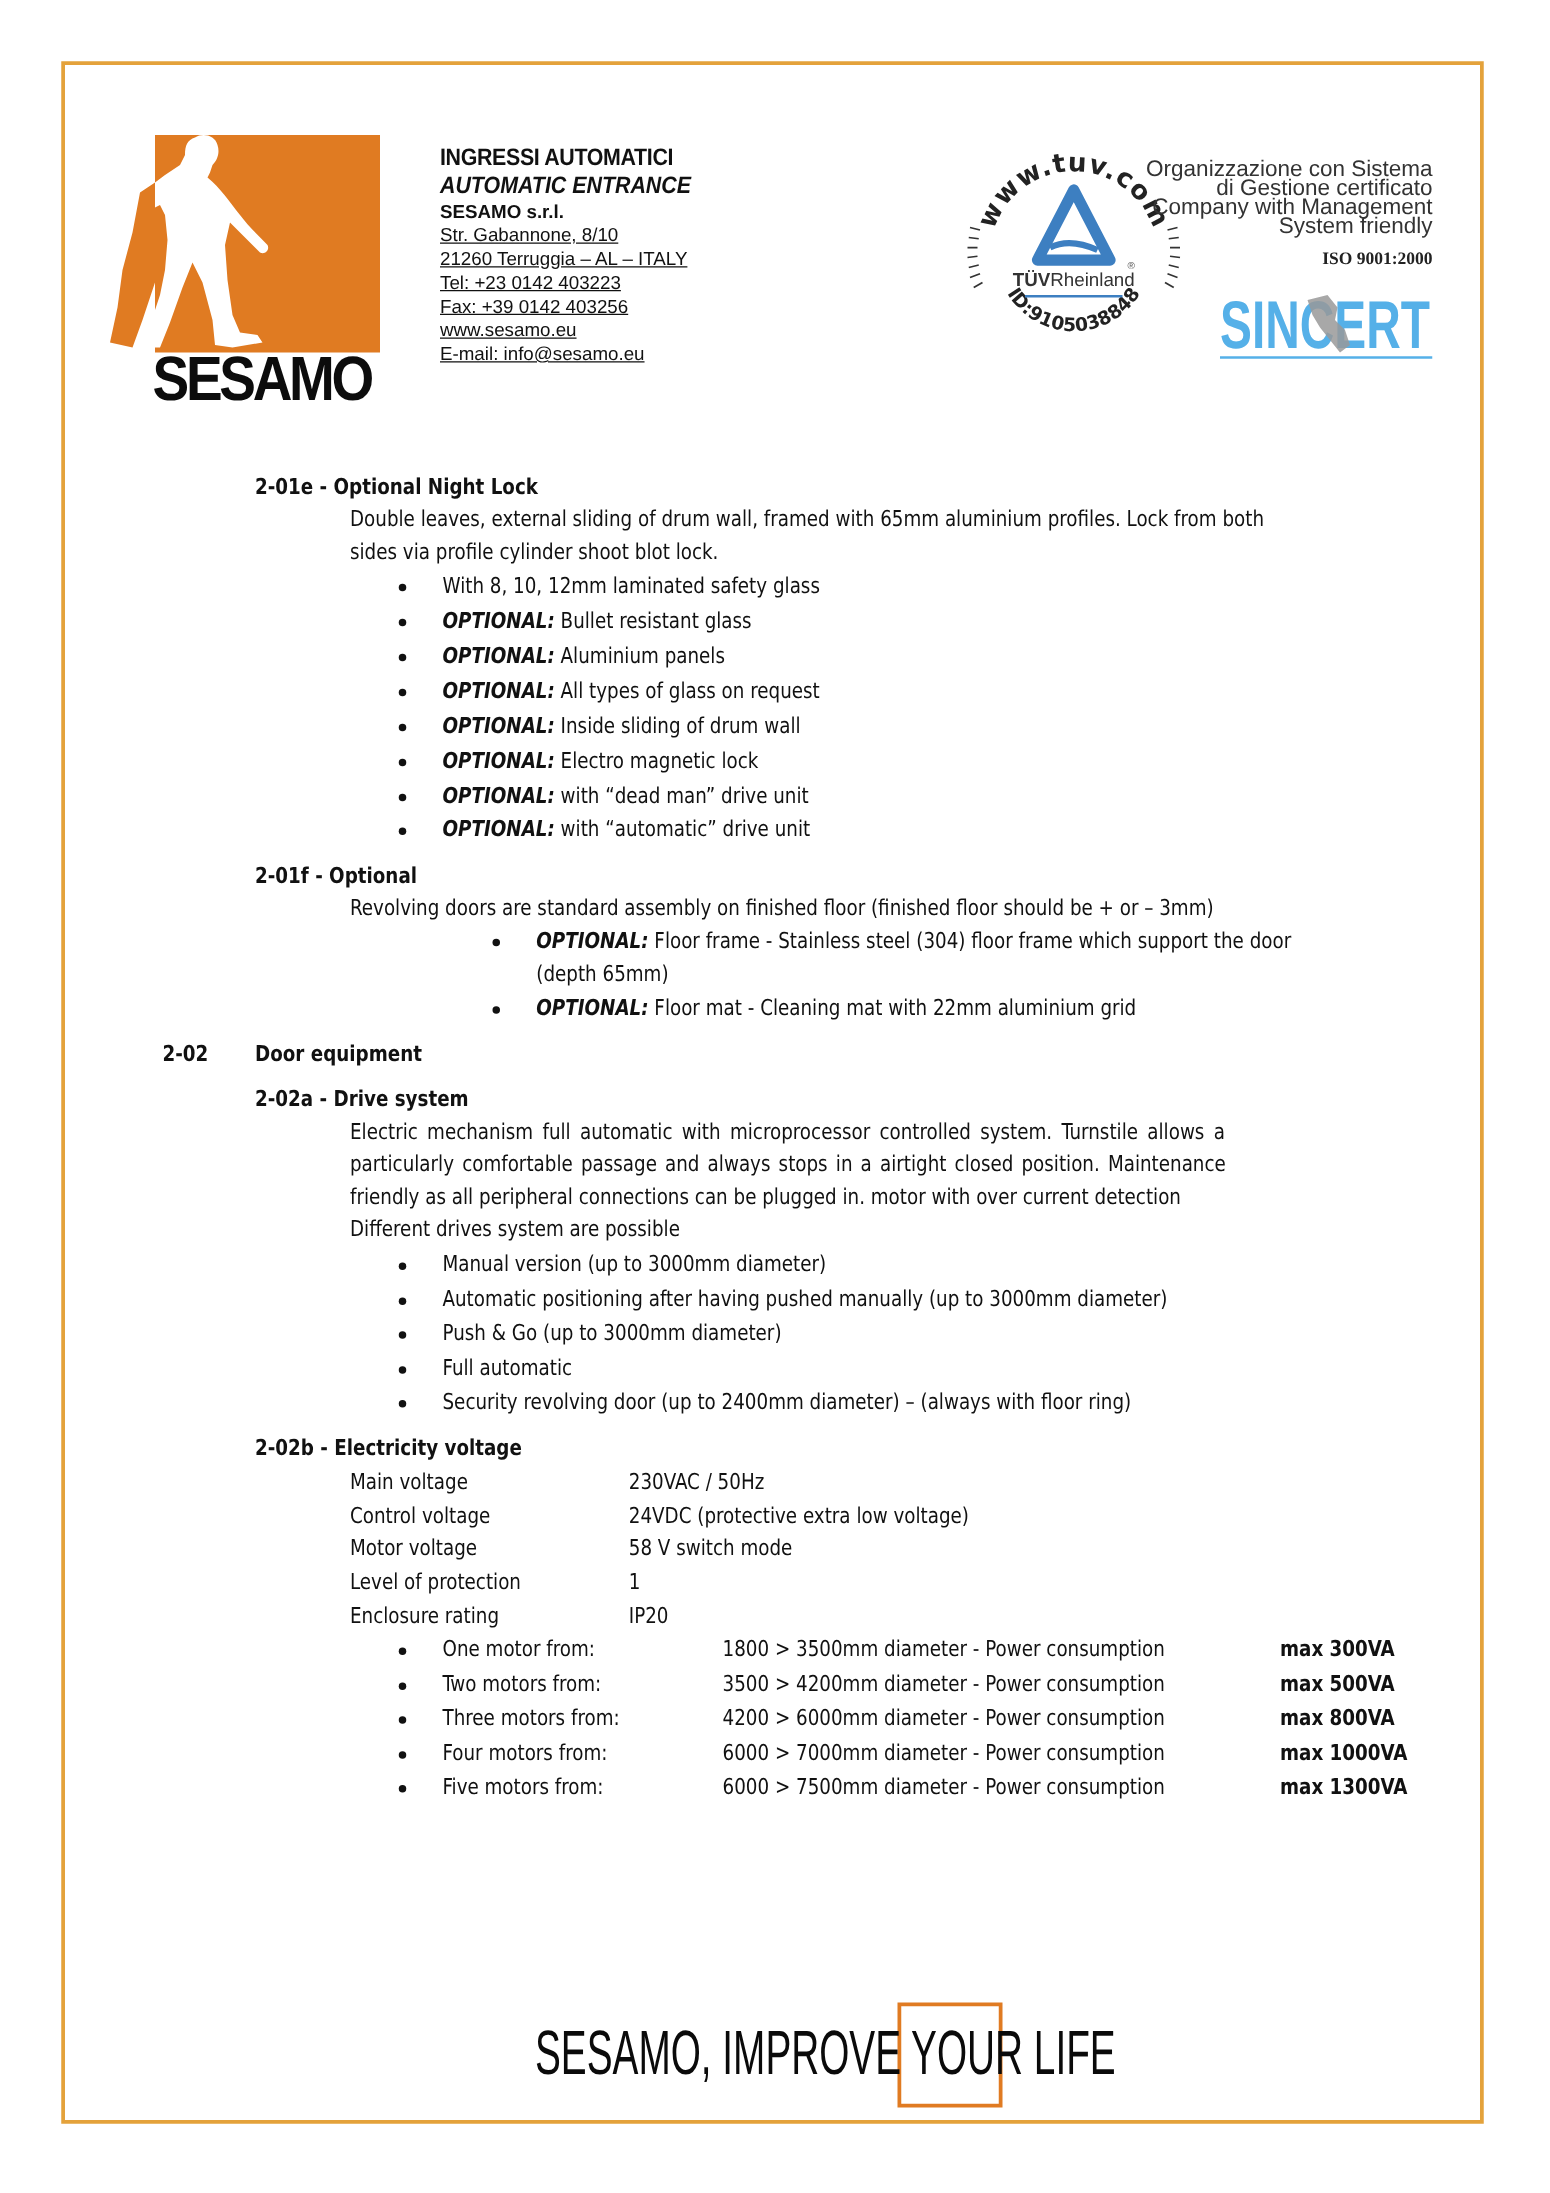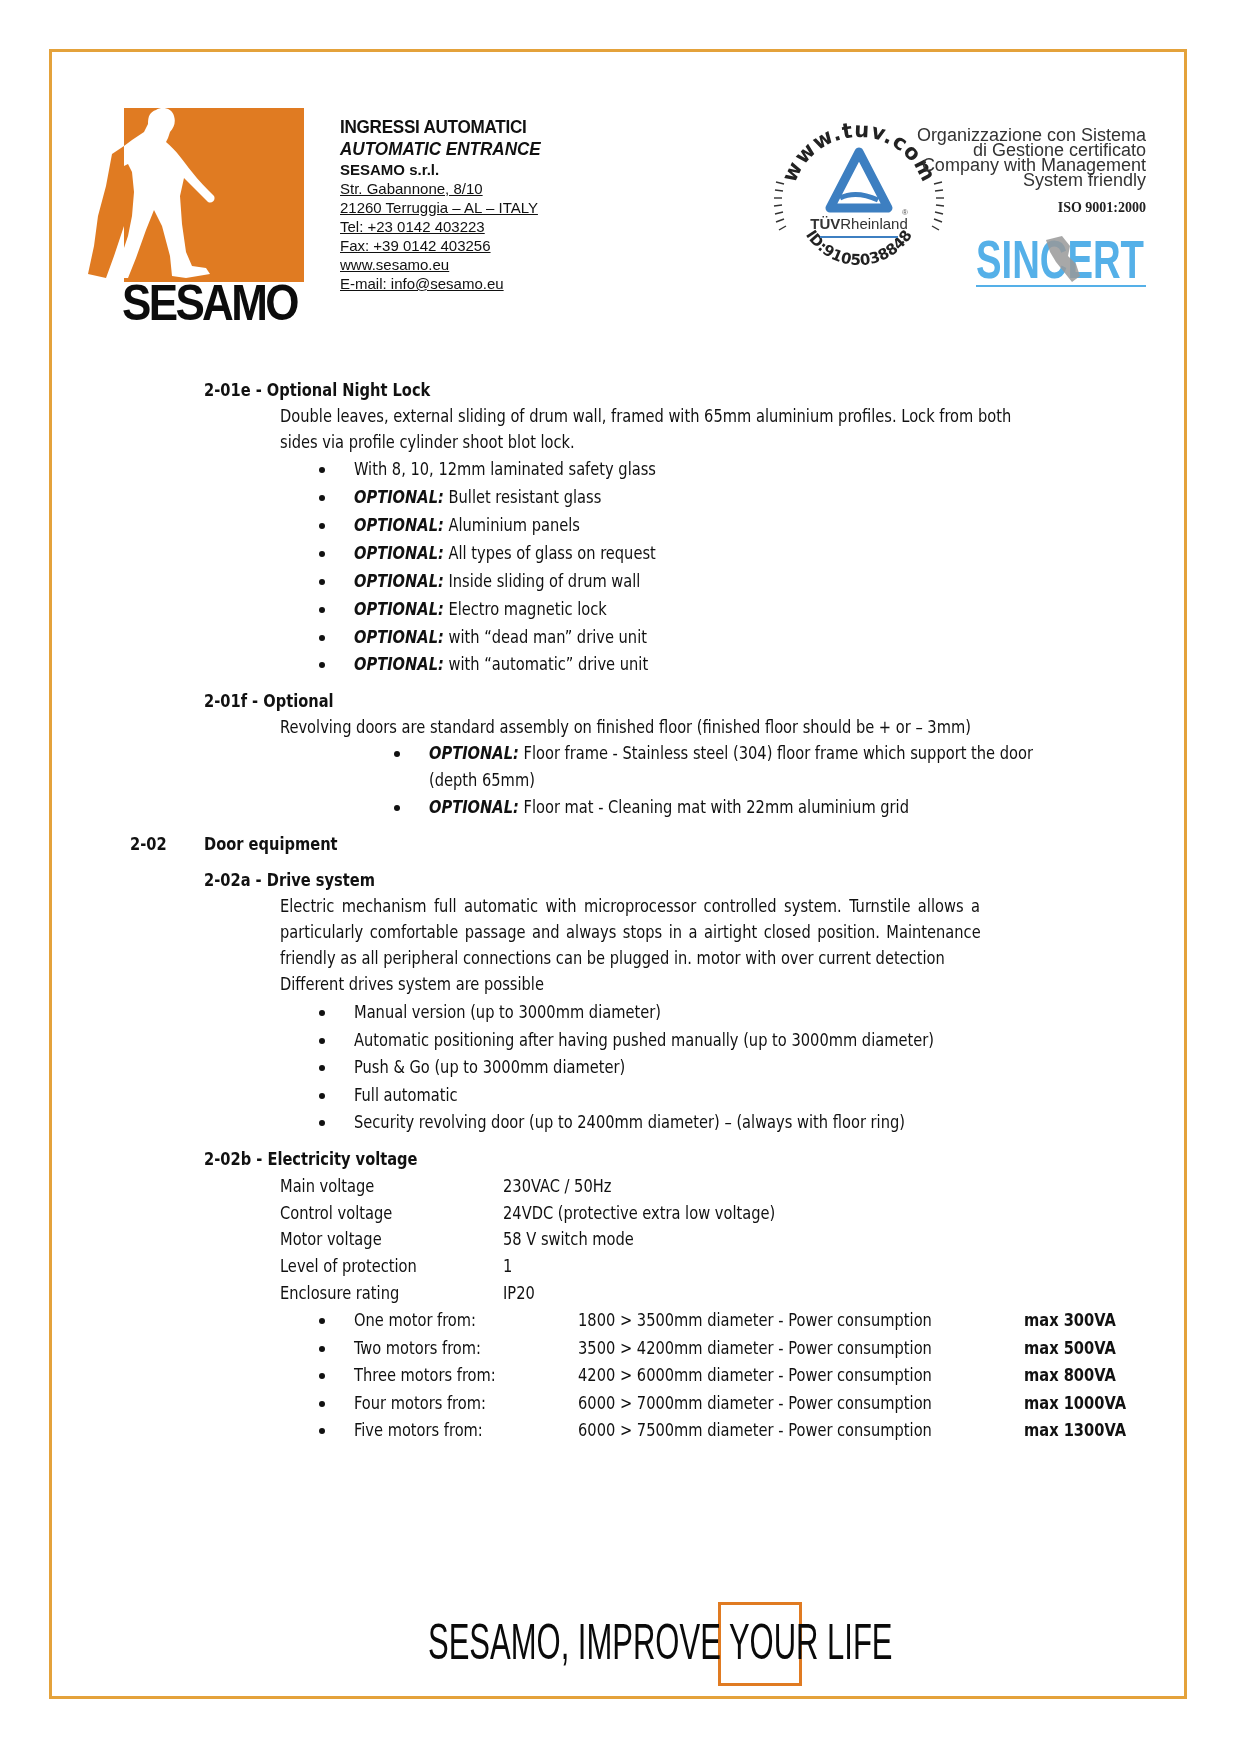--- a/index.html
+++ b/index.html
@@ -10,21 +10,21 @@
 
     
     .logo { position: absolute; left: 88px; top: 106px; width: 225px; height: 226px; }
     .logo-square { position: absolute; left: 36px; top: 2px; width: 180px; height: 174px; background: #e07b22; }
     .logo-svg { position: absolute; left: 0; top: 0; }
     .logo-word { position: absolute; left: 34px; top: 172px; font-family: "Liberation Sans", sans-serif;
                  font-weight: bold; font-size: 50px; letter-spacing: -3px; transform: scaleX(0.88);
                  transform-origin: left top; color: #0c0c0c; line-height: 1; }
 
     
-    .company { position: absolute; left: 340px; top: 116px; font-family: "Liberation Sans", sans-serif; }
+    .company { position: absolute; left: 352px; top: 116px; font-family: "Liberation Sans", sans-serif; }
     .company .tag1 { font-weight: bold; font-size: 19px; letter-spacing: -0.3px; transform: scaleX(0.9); transform-origin: left; line-height: 22px; }
     .company .tag2 { font-weight: bold; font-style: italic; font-size: 19px; transform: scaleX(0.9); transform-origin: left; line-height: 22px; }
     .company .name { font-weight: bold; font-size: 15px; line-height: 19px; }
     .company .line { font-size: 15px; line-height: 19px; text-decoration: underline; }
 
     
     .tuv { position: absolute; left: 770px; top: 112px; width: 178px; height: 180px; }
 
     
     .cert { position: absolute; right: 94px; top: 128px; text-align: right; font-family: "Liberation Sans", sans-serif; color: #333; }

